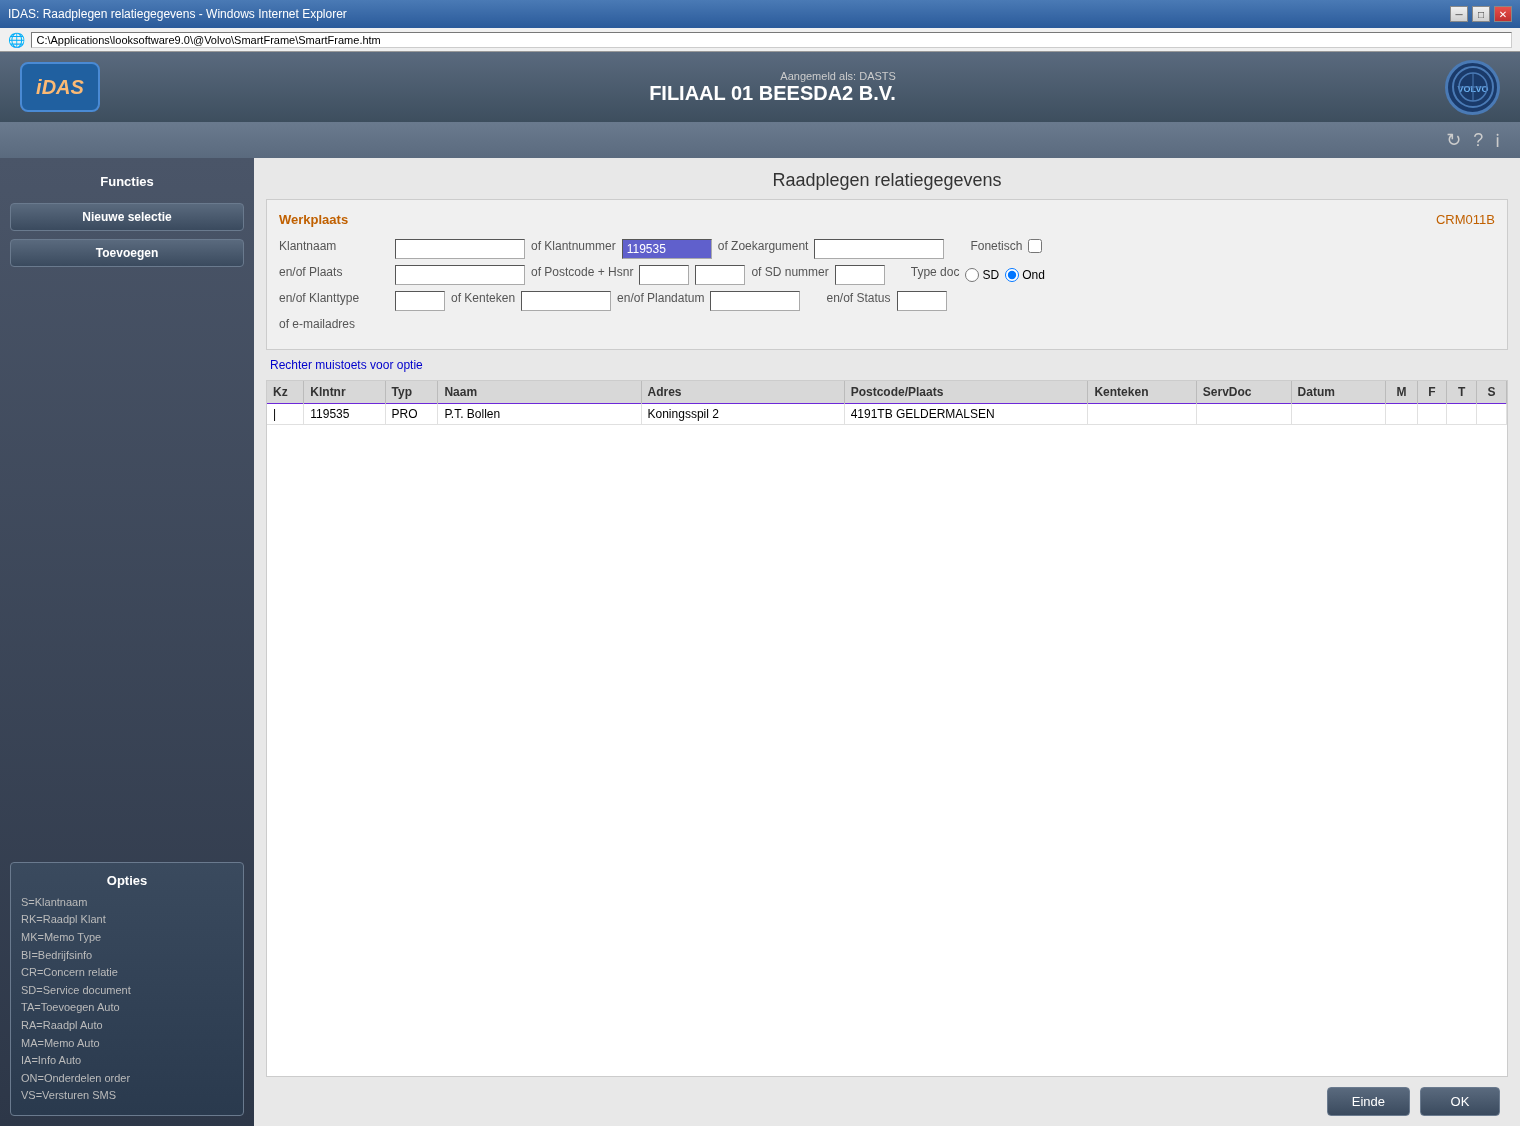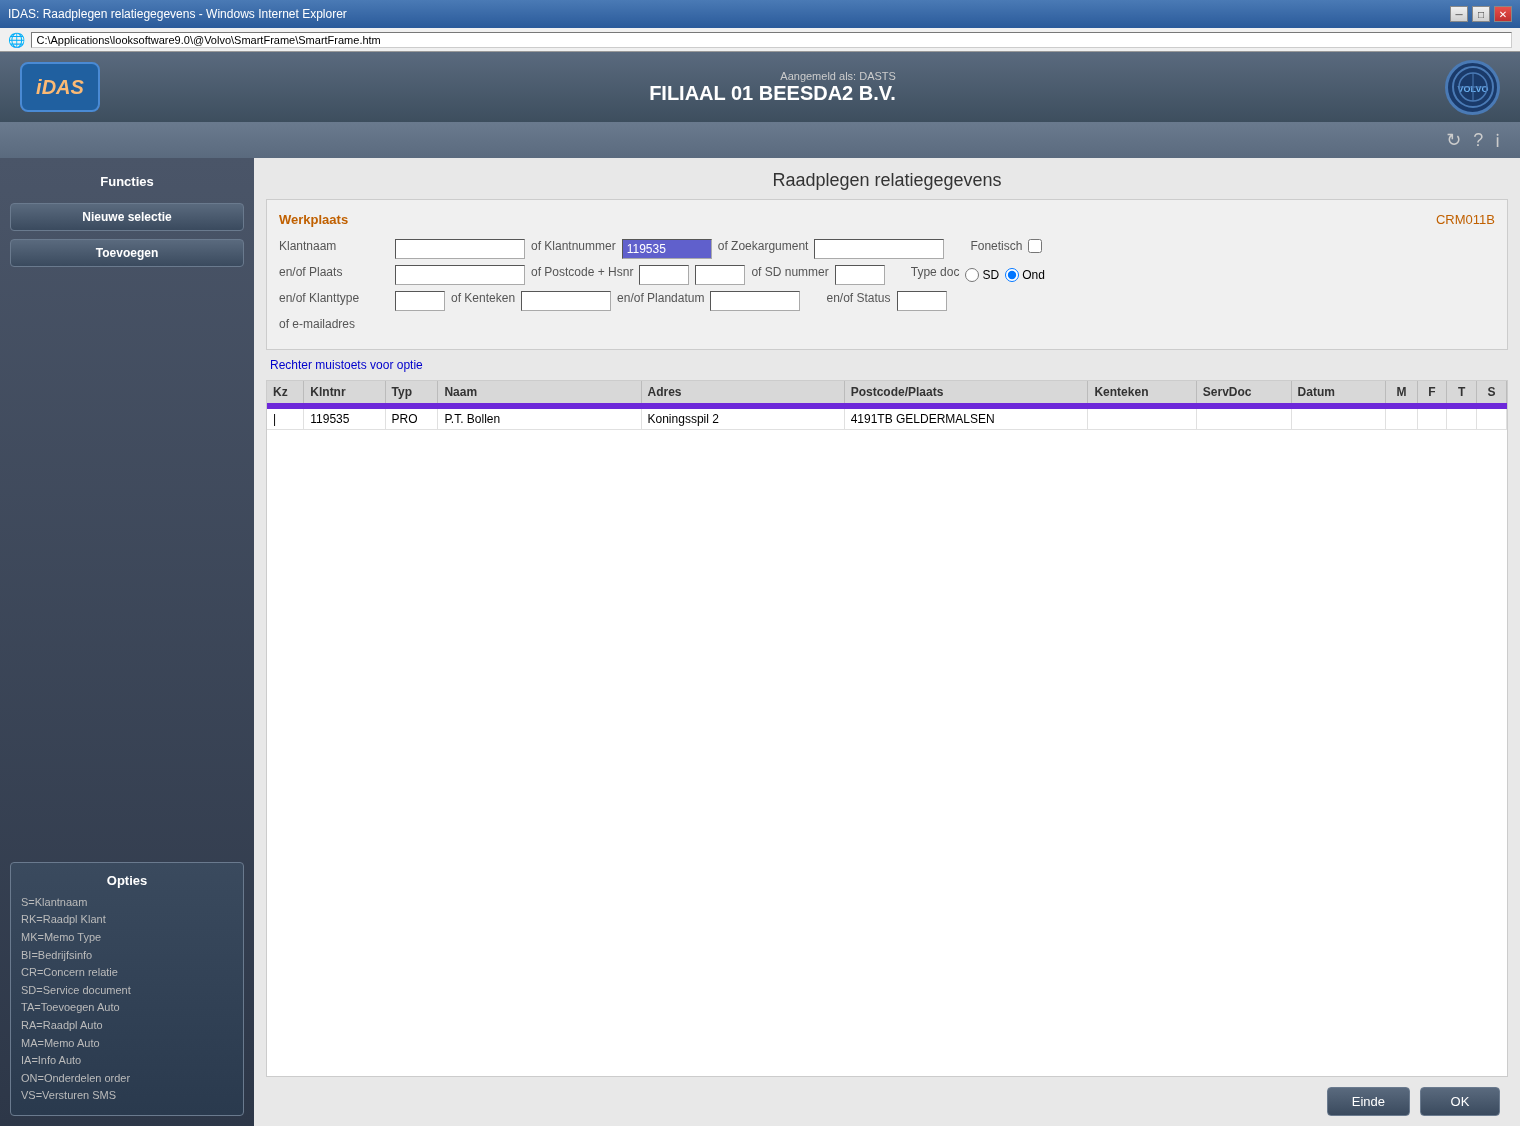--- a/index.html
+++ b/index.html
@@ -218,21 +218,21 @@
       overflow-y: auto;
       position: relative;
     }
     table {
       width: 100%;
       border-collapse: collapse;
       font-size: 12px;
     }
     table thead tr {
       background: #d8d8d8;
-      border-bottom: 6px solid #6d28d9;
+      border-bottom: 1px solid #6d28d9;
     }
     table thead th {
       padding: 4px 6px;
       text-align: left;
       font-weight: bold;
       color: #333;
       border-right: 1px solid #bbb;
       white-space: nowrap;
     }
     table tbody tr {

